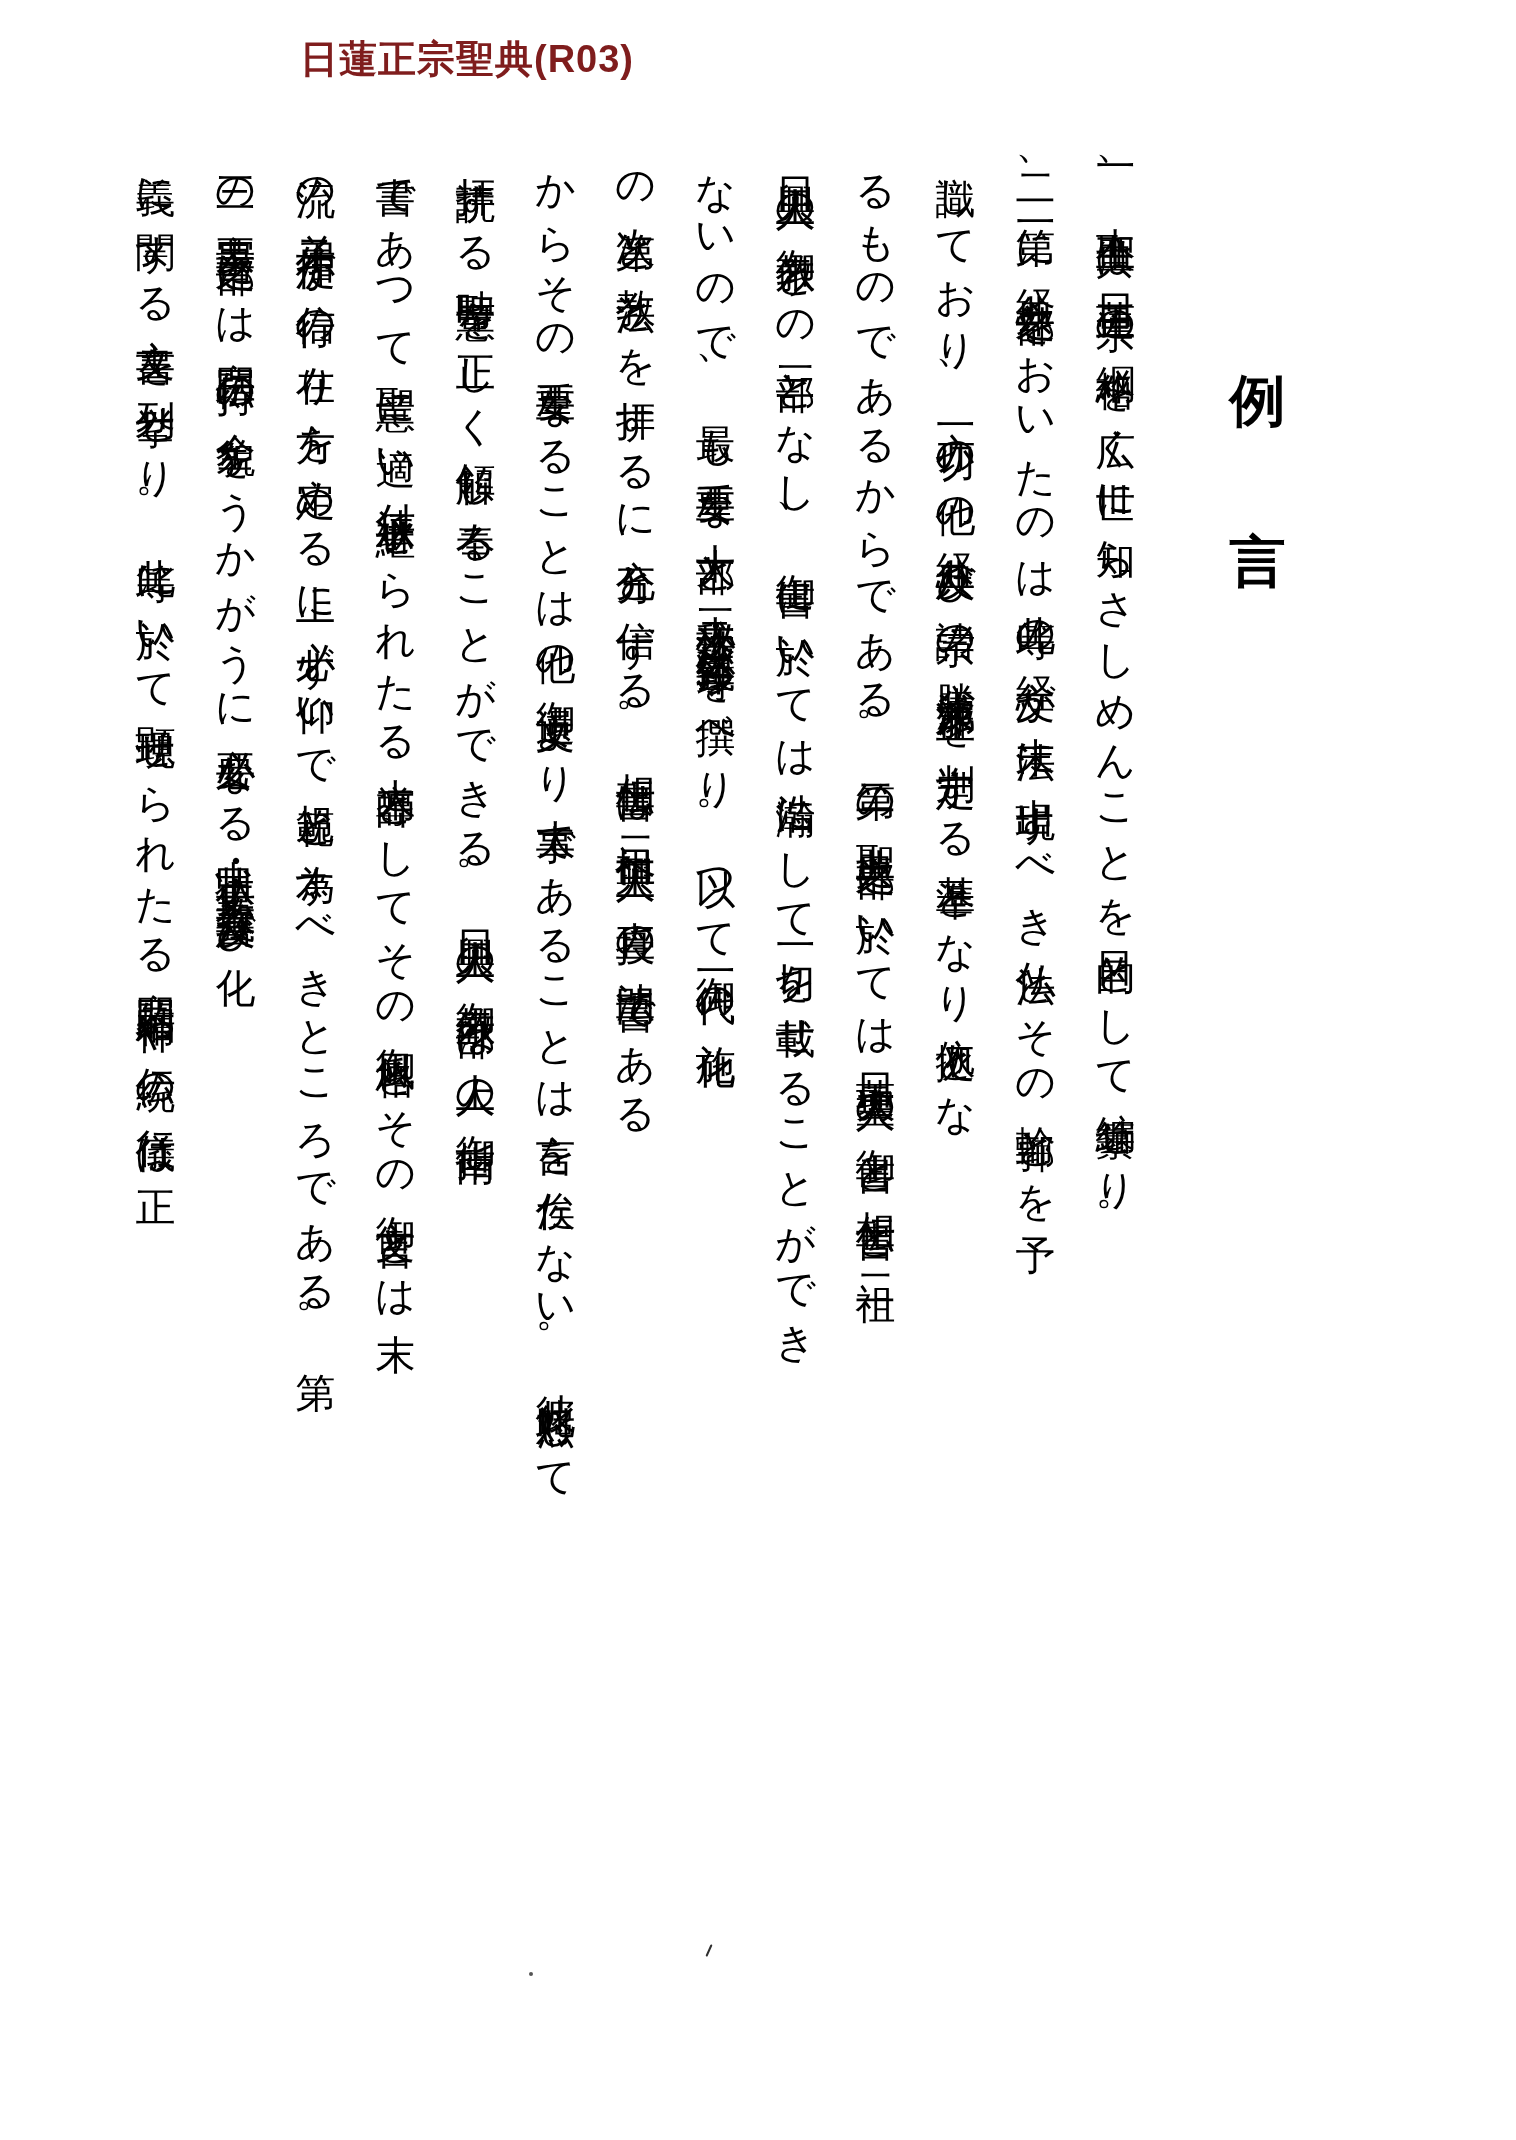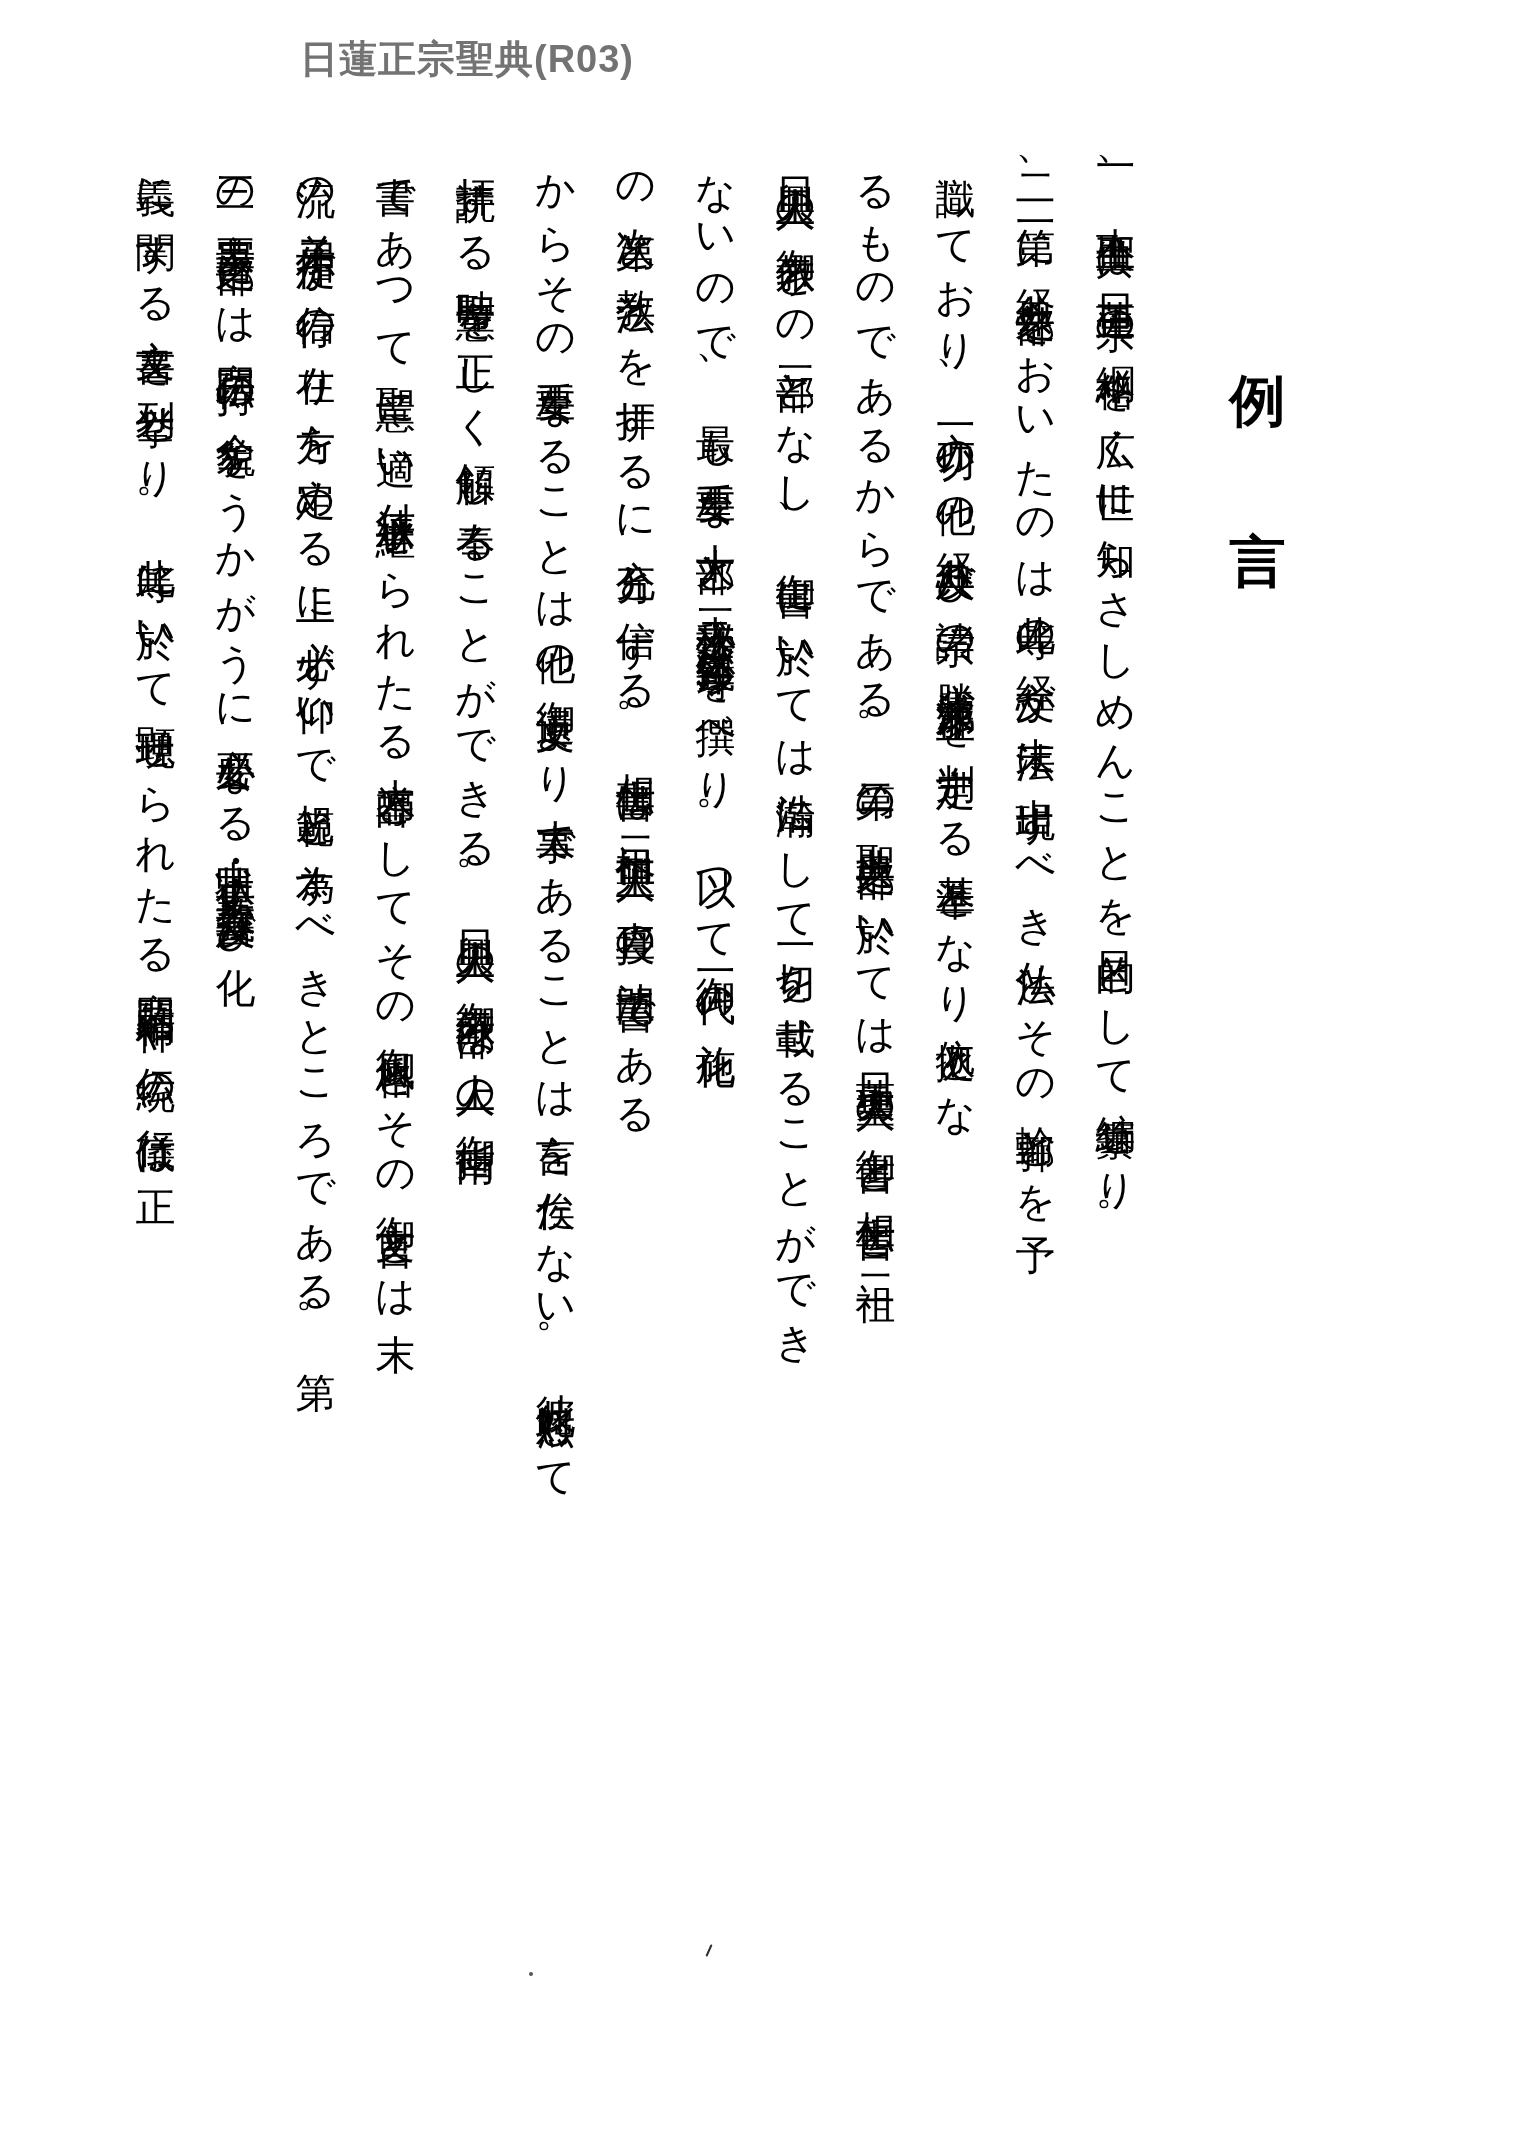--- a/index.html
+++ b/index.html
@@ -17,21 +17,21 @@
   }
   .header {
     position: absolute;
     left: 300px;
     top: 34px;
     font-family: "Liberation Sans", "DejaVu Sans", sans-serif;
     font-weight: bold;
     font-size: 38px;
     letter-spacing: 1px;
     white-space: nowrap;
-    color: #737373;
+    color: #7f1d1d;
   }
   .title {
     position: absolute;
     left: 1228px;
     top: 330px;
     writing-mode: vertical-rl;
     text-orientation: upright;
     font-family: "Liberation Serif", "DejaVu Serif", serif;
     font-weight: 600;
     font-size: 56px;

